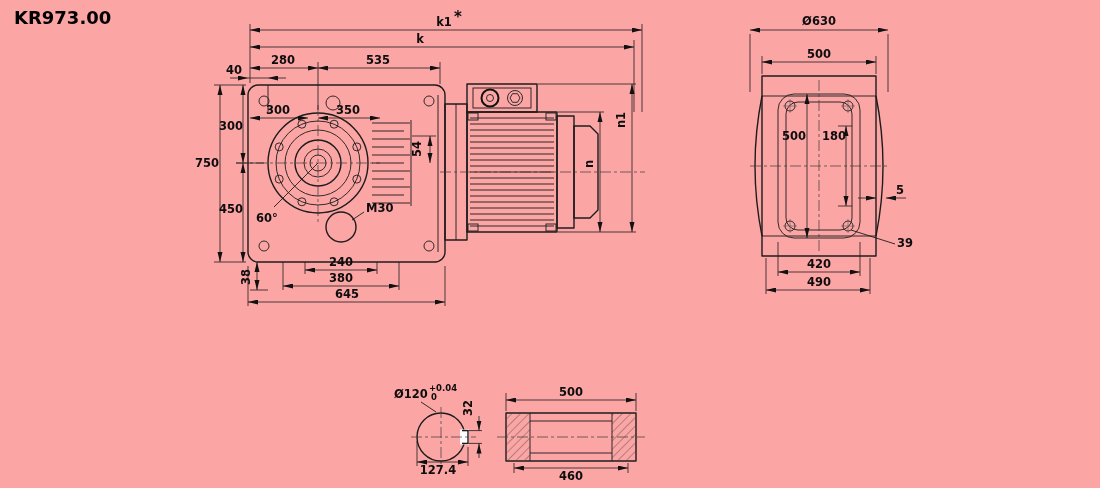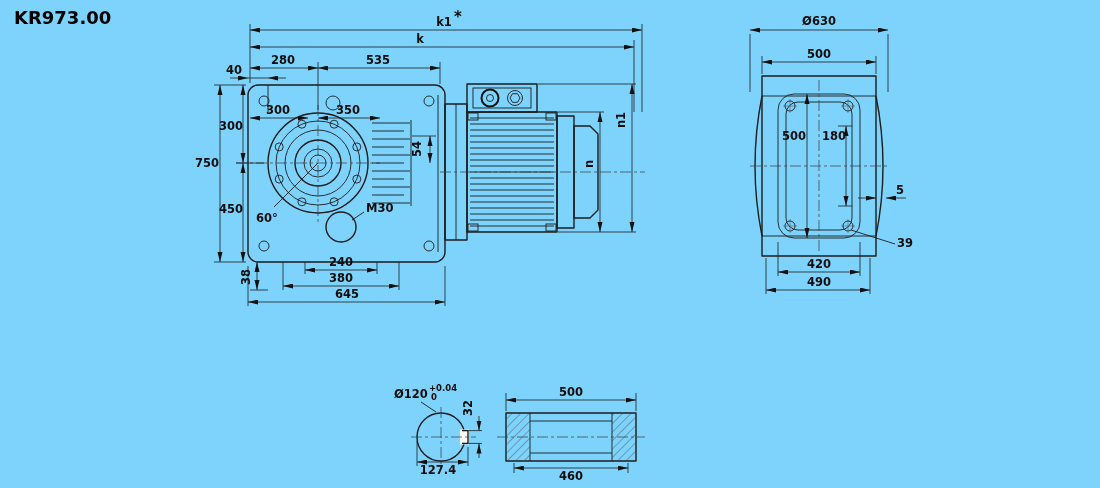--- a/index.html
+++ b/index.html
@@ -1,16 +1,16 @@
 <!DOCTYPE html>
 <html><head>
 <meta charset="utf-8">
 <style>
   html,body{margin:0;padding:0;background:#ffffff;}
-  .wrap{position:relative;width:1100px;height:488px;background:#7dd3fc;overflow:hidden;}
+  .wrap{position:relative;width:1100px;height:488px;background:#fca5a5;overflow:hidden;}
   svg{display:block;}
   .ol{fill:none;stroke:#1c1c1c;stroke-width:1.4;stroke-linejoin:round;}
   .tl{fill:none;stroke:#1c1c1c;stroke-width:0.9;}
   .thin{fill:none;stroke:#555;stroke-width:0.55;}
   .dim{fill:none;stroke:#1c1c1c;stroke-width:0.8;}
   .cl{fill:none;stroke:#3a3a3a;stroke-width:0.7;stroke-dasharray:11 3 3 3;}
   .b2{fill:none;stroke:#111;stroke-width:2;}
   .wh{fill:#fff;stroke:none;}
   .dt{font:700 11.5px "DejaVu Sans",sans-serif;fill:#0d0d0d;}
   .dts{font:700 8.5px "DejaVu Sans",sans-serif;fill:#0d0d0d;}

